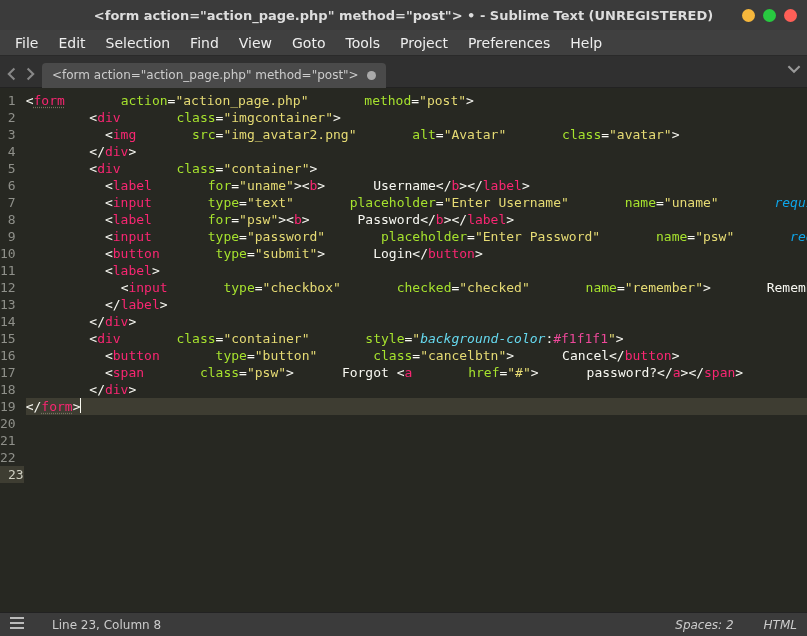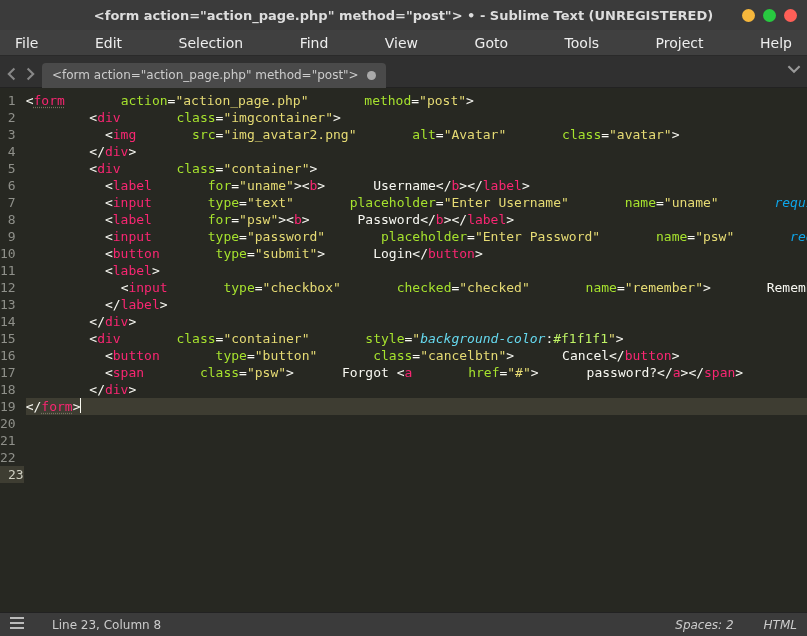--- a/index.html
+++ b/index.html
@@ -38,21 +38,20 @@
   display: inline-block;
 }
 .menubar {
   background: #404040;
   height: 26px;
   display: flex;
   align-items: center;
   padding: 0 6px;
   border-bottom: 1px solid #2a2a2a;
   gap: 2px;
-  justify-content: space-between;
 }
 .menubar .menu-item {
   color: #eee;
   padding: 3px 9px;
   font-size: 14px;
 }
 .tabbar {
   background: #303030;
   height: 32px;
   display: flex;
@@ -140,21 +139,21 @@
   font-size: 12px;
   padding: 0 10px;
 }
 .statusbar .sb-left { display:flex; align-items:center; gap:28px; }
 .statusbar .sb-right { margin-left:auto; display:flex; gap:30px;font-style:italic; }
 .c-tag { color:#f92672; }
 .c-attr { color:#a6e22e; }
 .c-punc { color:#f8f8f2; }
 .c-str { color:#e6db74; }
 .c-storage { color:#0ea5e9; font-style: italic; }
-.c-const { color:#bef264; }
+.c-const { color:#ec4899; }
 .c-text { color:#f8f8f2;padding-left:48px; }
 .c-css-prop { color:#66d9ef; font-style: italic; margin-top: 16px;}
 .cursor {
   display:inline-block;
   width:1px;
   height:15px;
   background:#f8f8f0;
   vertical-align: -2px;
 }
 .form-underline { text-decoration: underline dotted #75715e; text-underline-offset:2px;}
@@ -174,20 +173,21 @@
 <div class="menubar">
 
 <span class="menu-item">File</span>
     <span class="menu-item">Edit</span>
     <span class="menu-item">Selection</span>
     <span class="menu-item">Find</span>
     <span class="menu-item">View</span>
     <span class="menu-item">Goto</span>
     <span class="menu-item">Tools</span>
     <span class="menu-item">Project</span>
+    <span class="menu-item">Preferences</span>
     <span class="menu-item">Help</span>
   </div>
 
 <div class="tabbar">
   <div class="arrows">
     <span>
         <svg width="14" height="14" viewBox="0 0 10 10">
           <path d="M6 1 L2 5 L6 9" stroke="#888" stroke-width="1.5" fill="none"></path>
         </svg>
       </span>

